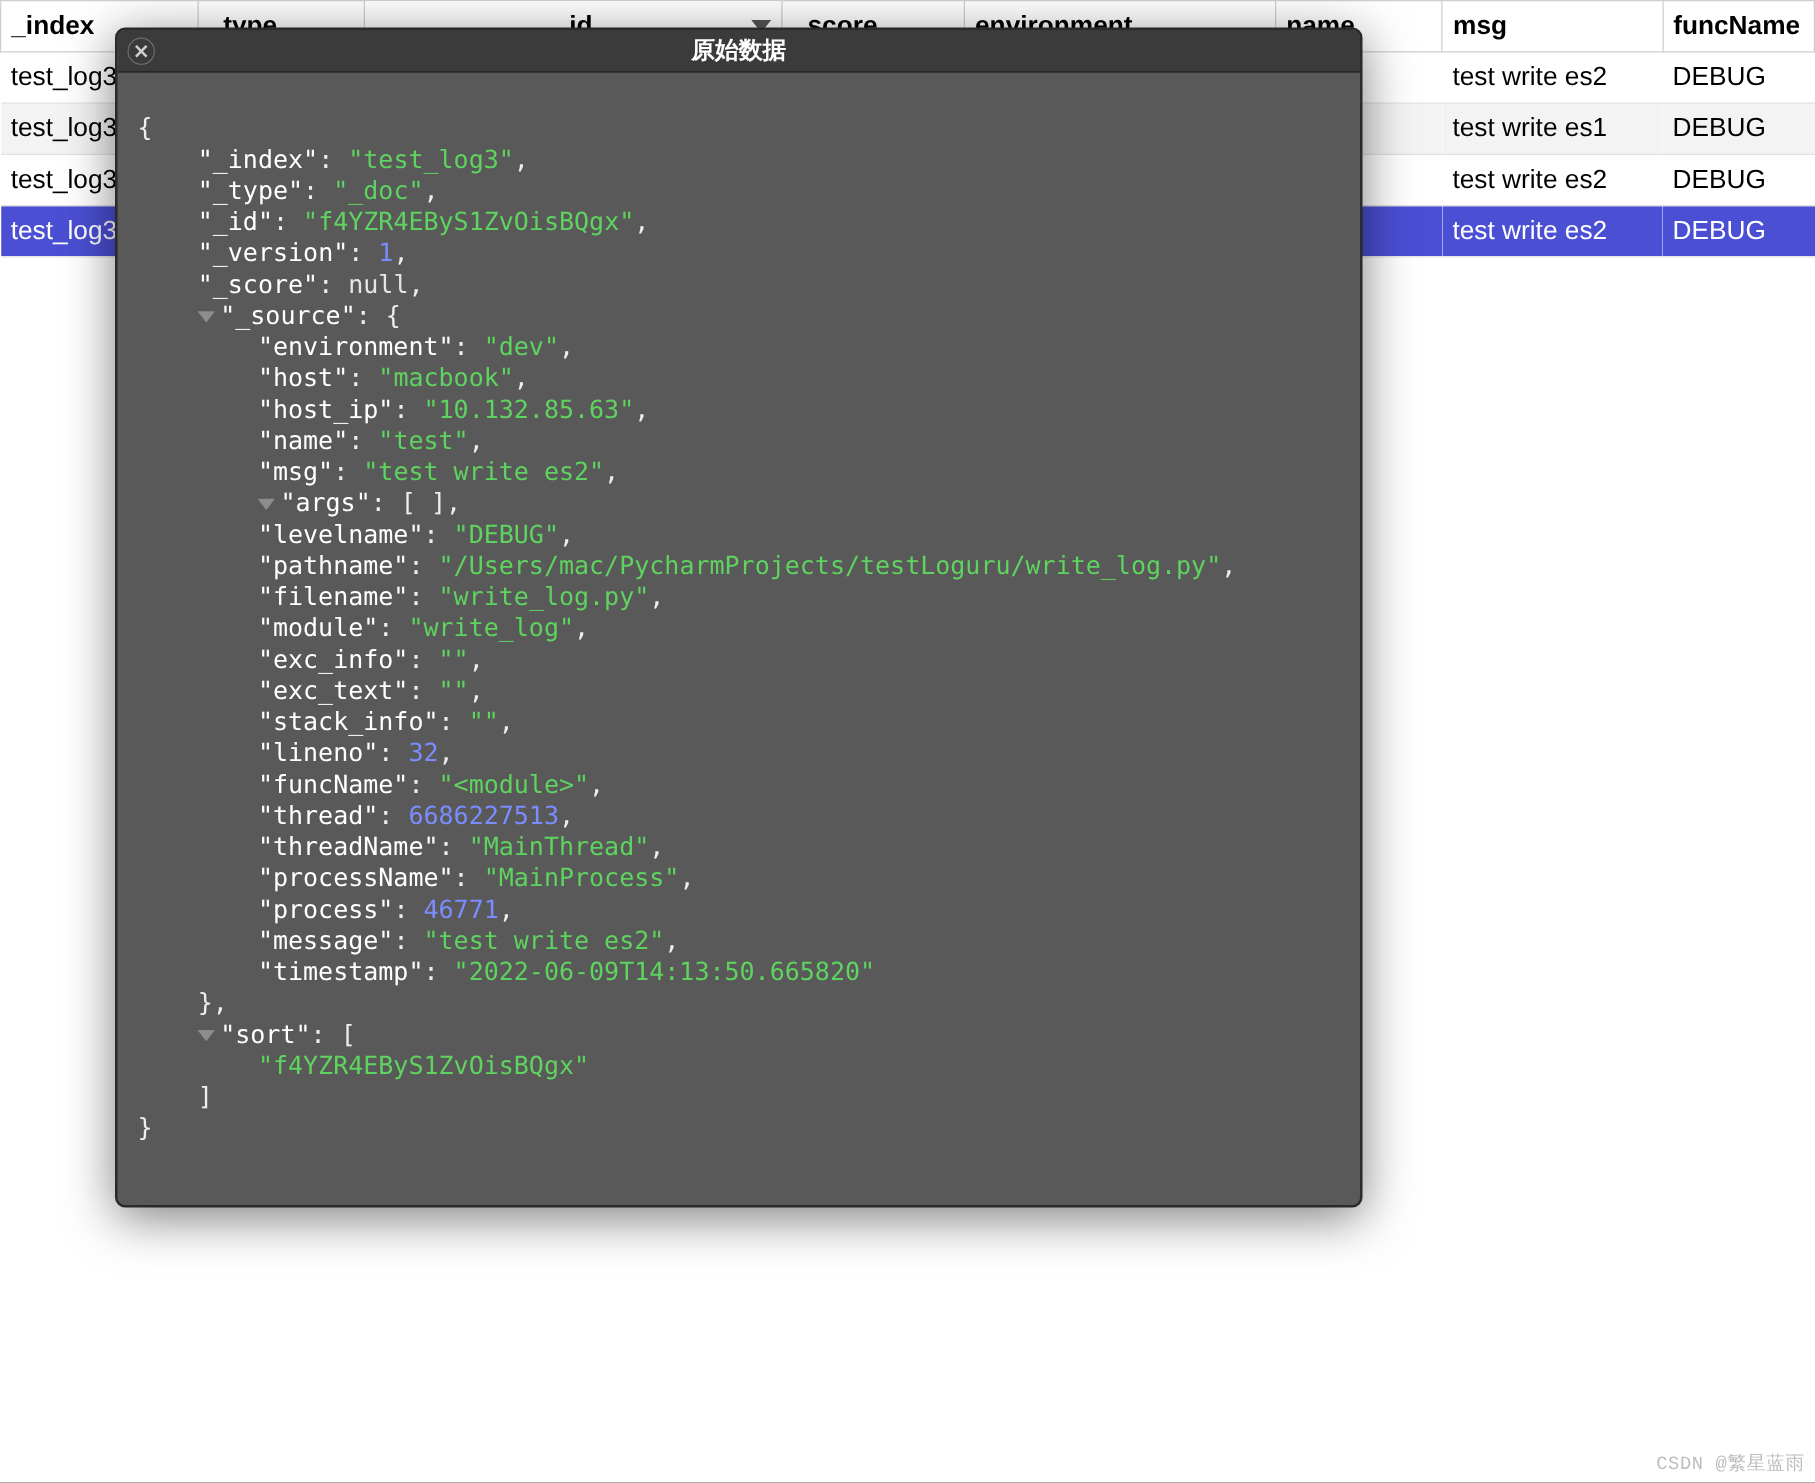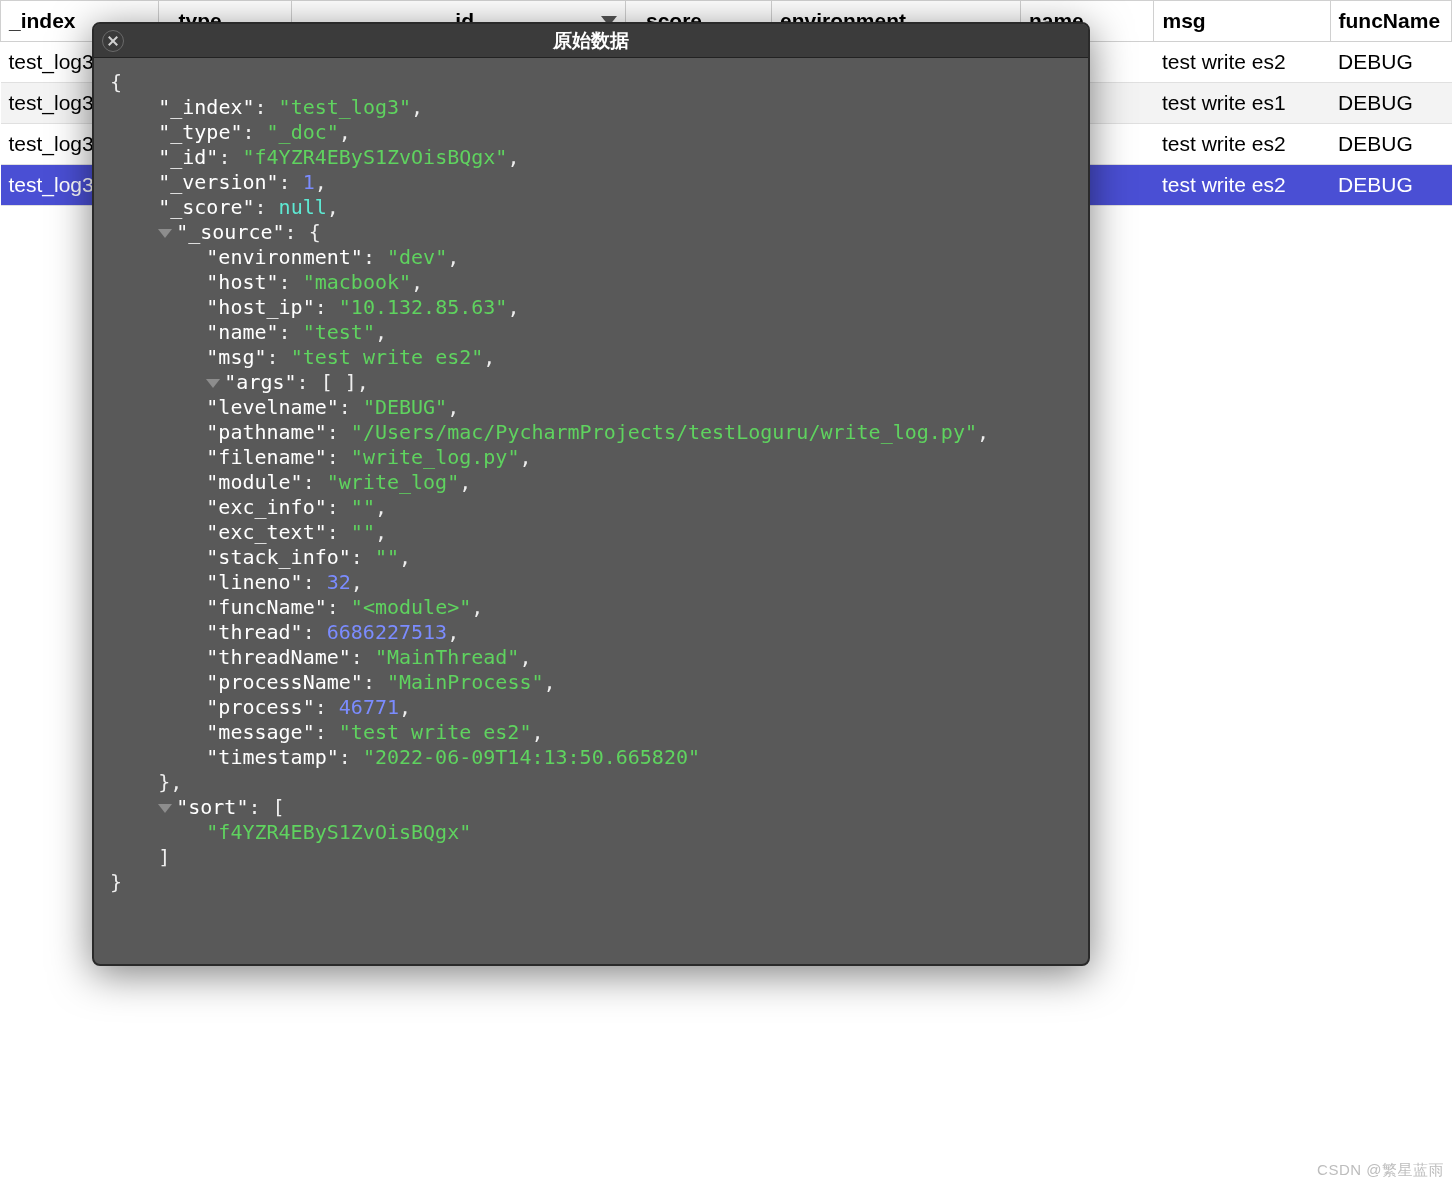--- a/index.html
+++ b/index.html
@@ -44,20 +44,21 @@
   .modal {
     position: absolute;
     left: 92px; top: 22px;
     width: 998px; height: 944px;
     background: #595959;
     border: 2px solid #2a2a2a;
     border-radius: 8px;
     box-shadow: 0 8px 40px rgba(0,0,0,0.5);
     display: flex; flex-direction: column;
     overflow: hidden;
+    gap: 20px;
   }
   .modal-title {
     height: 34px; line-height: 34px;
     background: #3b3b3b;
     color: #fff; font-weight: 700; font-size: 19px;
     text-align: center;
     position: relative;
     border-bottom: 1px solid #222;
   }
   .close-btn {
@@ -74,30 +75,30 @@
   .modal-body {
     flex:1; padding: 12px 16px 16px 16px; overflow:auto;
     font-family: Menlo, Consolas, monospace;
     font-size: 20px; line-height: 1.25;
     color: #eeeeee;
   }
   .jl { white-space: pre; }
   .k { color: #ffffff; }      
   .s { color: #5fd35f; }      
   .n { color: #7b8cff; }      
-  .nu{ color: #5eead4; }      
+  .nu{ color: #e5e5e5; }      
   .tri {
     display:inline-block; width:0; height:0;
     border-left:7px solid transparent; border-right:7px solid transparent;
     border-top:9px solid #8d8d8d;
     vertical-align: middle; margin-right:4px;
   }
   .watermark {
     position:absolute; right:8px; bottom:6px;
-    font-size:15px; color:#bdbdbd; letter-spacing:0.5px;
+    font-size:15px; color:#bdbdbd; letter-spacing:0.5px;font-family:Liberation Mono, monospace;
   }
 </style>
 </head>
 <body>
 
 <table class="tbl">
   <thead>
     <tr>
       <th class="c0">_index</th>
       <th class="c1">_type</th>

